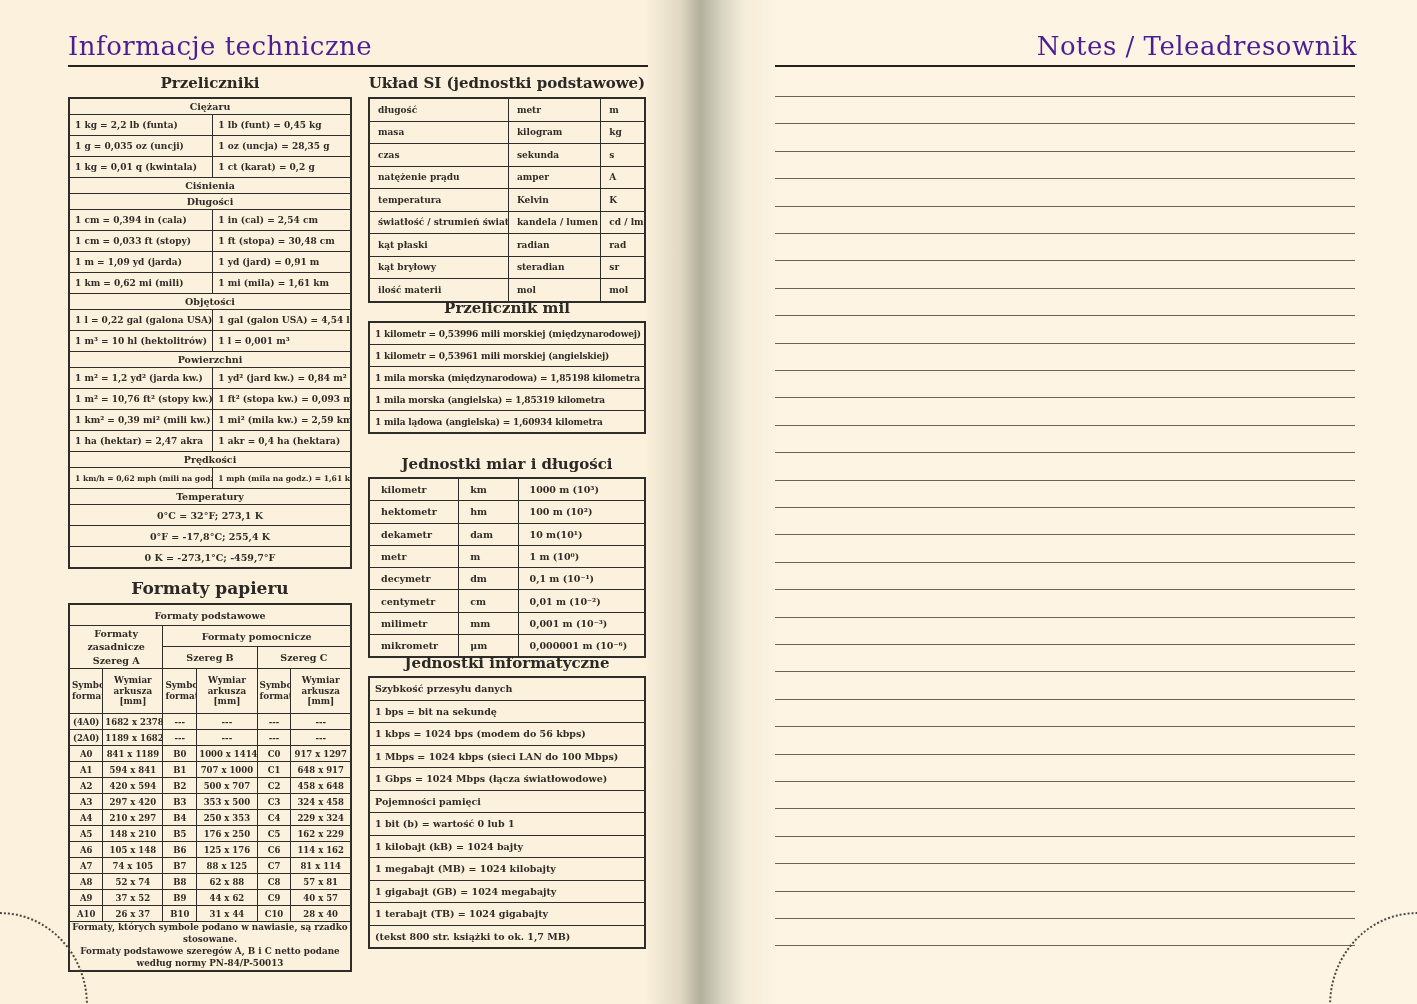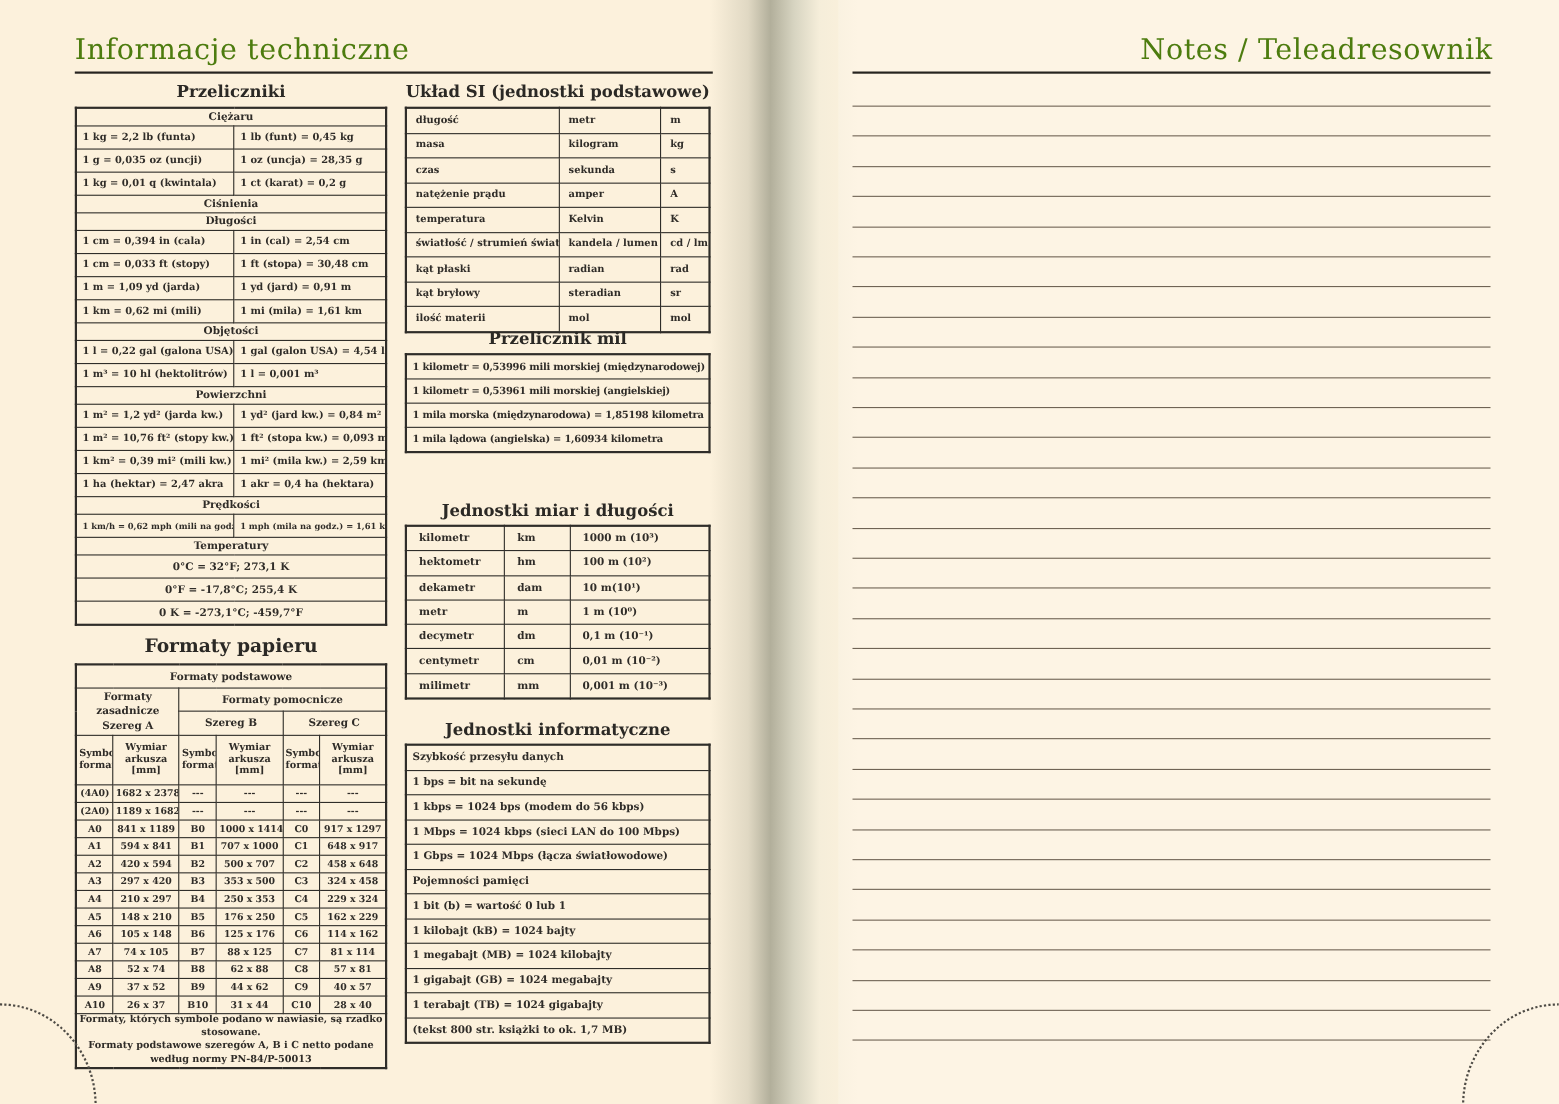--- a/index.html
+++ b/index.html
@@ -12,21 +12,21 @@
   #gutter{
     position:absolute;left:645px;top:0;width:135px;height:1004px;
     background:linear-gradient(90deg,
       rgba(214,206,185,0) 0%,
       rgba(190,186,165,0.45) 26%,
       #b2af9b 41%,
       #d7d4c1 57%,
       rgba(240,235,216,0.55) 74%,
       rgba(253,244,228,0) 100%);
   }
-  .page-title{position:absolute;top:31px;font-size:26px;letter-spacing:.5px;color:#4d7c0f;}
+  .page-title{position:absolute;top:31px;font-size:26px;letter-spacing:.5px;color:#4c1d95;}
   .rule{position:absolute;height:2px;background:#26231f;}
   .sect-title{position:absolute;text-align:center;font-weight:bold;color:#2b2925;font-size:15px;}
   .block{position:absolute;}
   table.tbl{border-collapse:collapse;width:100%;table-layout:fixed;border:2px solid #2f2d29;}
   table.tbl td{border:1px solid #2f2d29;font-weight:bold;color:#2f2c28;padding:0 5px;vertical-align:middle;overflow:hidden;}
   .sec td{height:15px;text-align:center;font-size:9.5px;}
   td.center{text-align:center;}
   
   #t-prz .drow td{height:20px;font-size:9px;white-space:nowrap;}
   #t-prz .tiny td{font-size:7.6px;}
@@ -378,20 +378,23 @@
           <tr class="drow">
             <td>1 kilometr = 0,53996 mili morskiej (międzynarodowej)</td>
           </tr>
           <tr class="drow">
             <td>1 kilometr = 0,53961 mili morskiej (angielskiej)</td>
           </tr>
           <tr class="drow">
             <td>1 mila morska (międzynarodowa) = 1,85198 kilometra</td>
           </tr>
           <tr class="drow">
+            <td>1 mila morska (angielska) = 1,85319 kilometra</td>
+          </tr>
+          <tr class="drow">
             <td>1 mila lądowa (angielska) = 1,60934 kilometra</td>
           </tr>
         </tbody>
       </table>
   </div>
 
   <div class="sect-title" style="left:368px;top:455px;width:278px;">Jednostki miar i długości</div>
   <div class="block" style="left:368px;top:477px;width:278px;">
     <table class="tbl" id="t-len">
       <colgroup>
@@ -427,20 +430,25 @@
           </tr>
           <tr class="drow">
             <td>centymetr</td>
             <td>cm</td>
             <td>0,01 m (10⁻²)</td>
           </tr>
           <tr class="drow">
             <td>milimetr</td>
             <td>mm</td>
             <td>0,001 m (10⁻³)</td>
+          </tr>
+          <tr class="drow">
+            <td>mikrometr</td>
+            <td>μm</td>
+            <td>0,000001 m (10⁻⁶)</td>
           </tr>
         </tbody>
     </table>
   </div>
 
   <div class="sect-title" style="left:368px;top:654px;width:278px;">Jednostki informatyczne</div>
   <div class="block" style="left:368px;top:676px;width:278px;">
     <table class="tbl" id="t-inf">
         <tbody>
           <tr class="drow">

